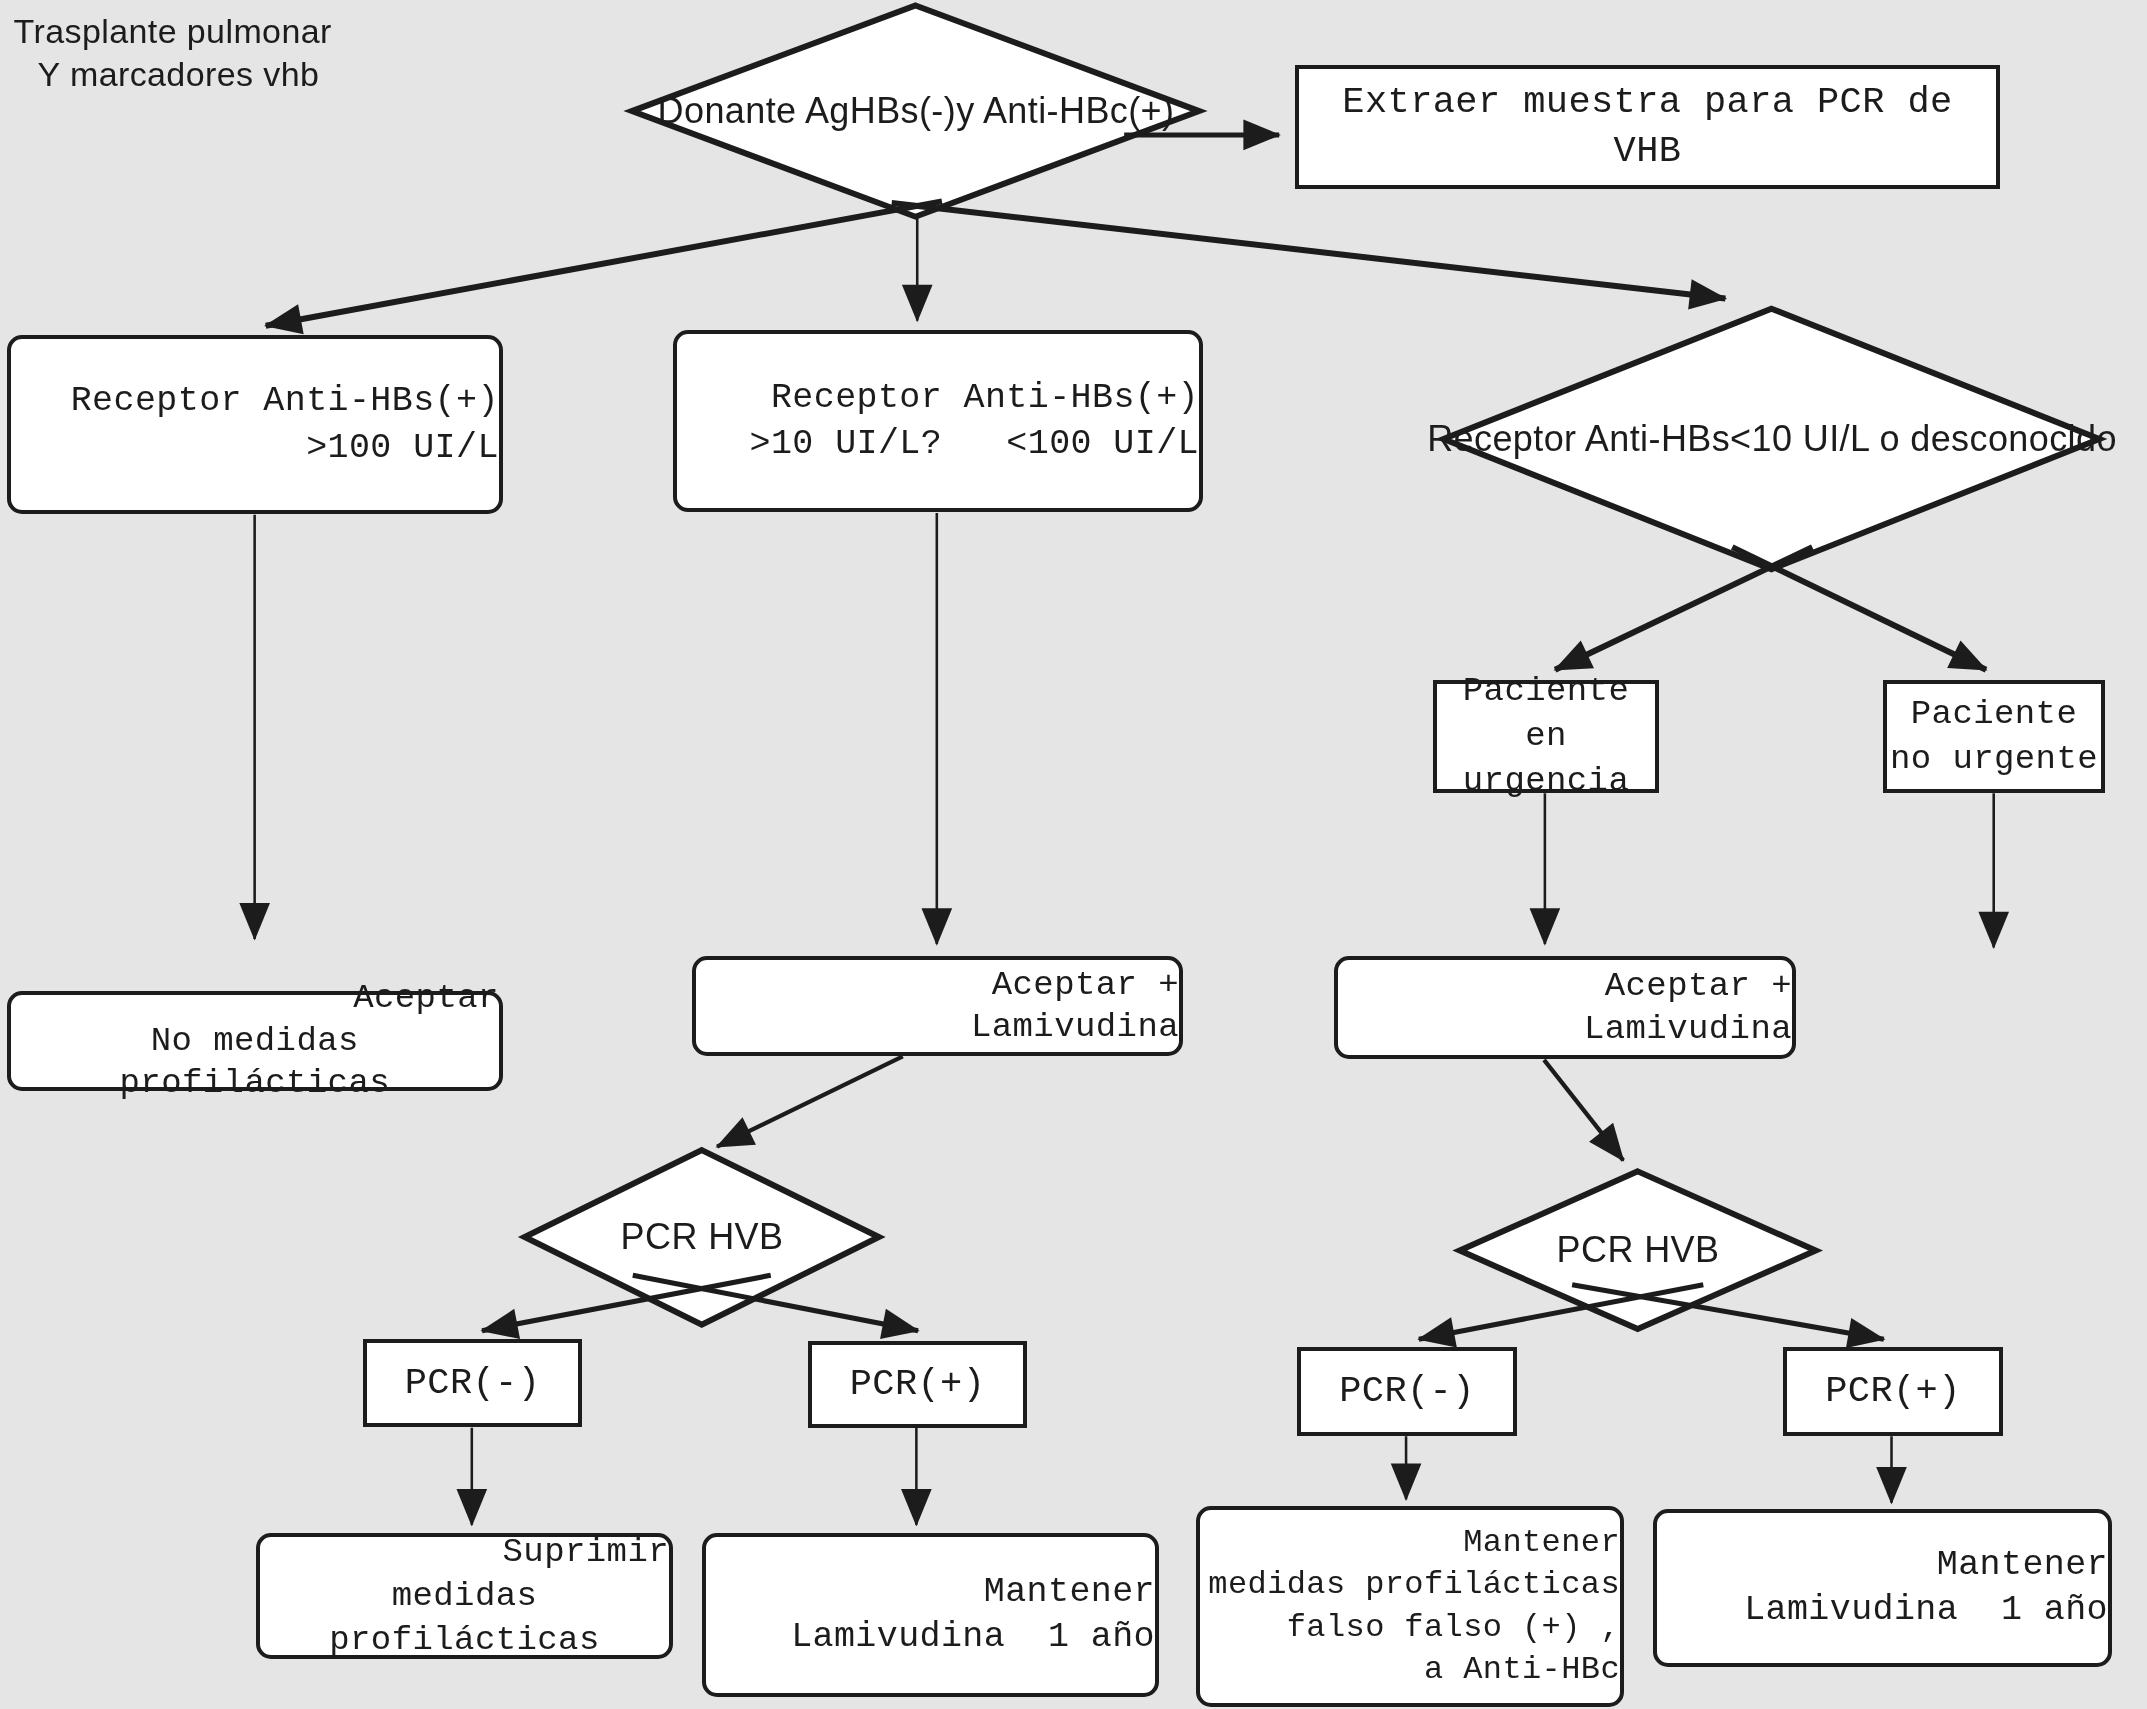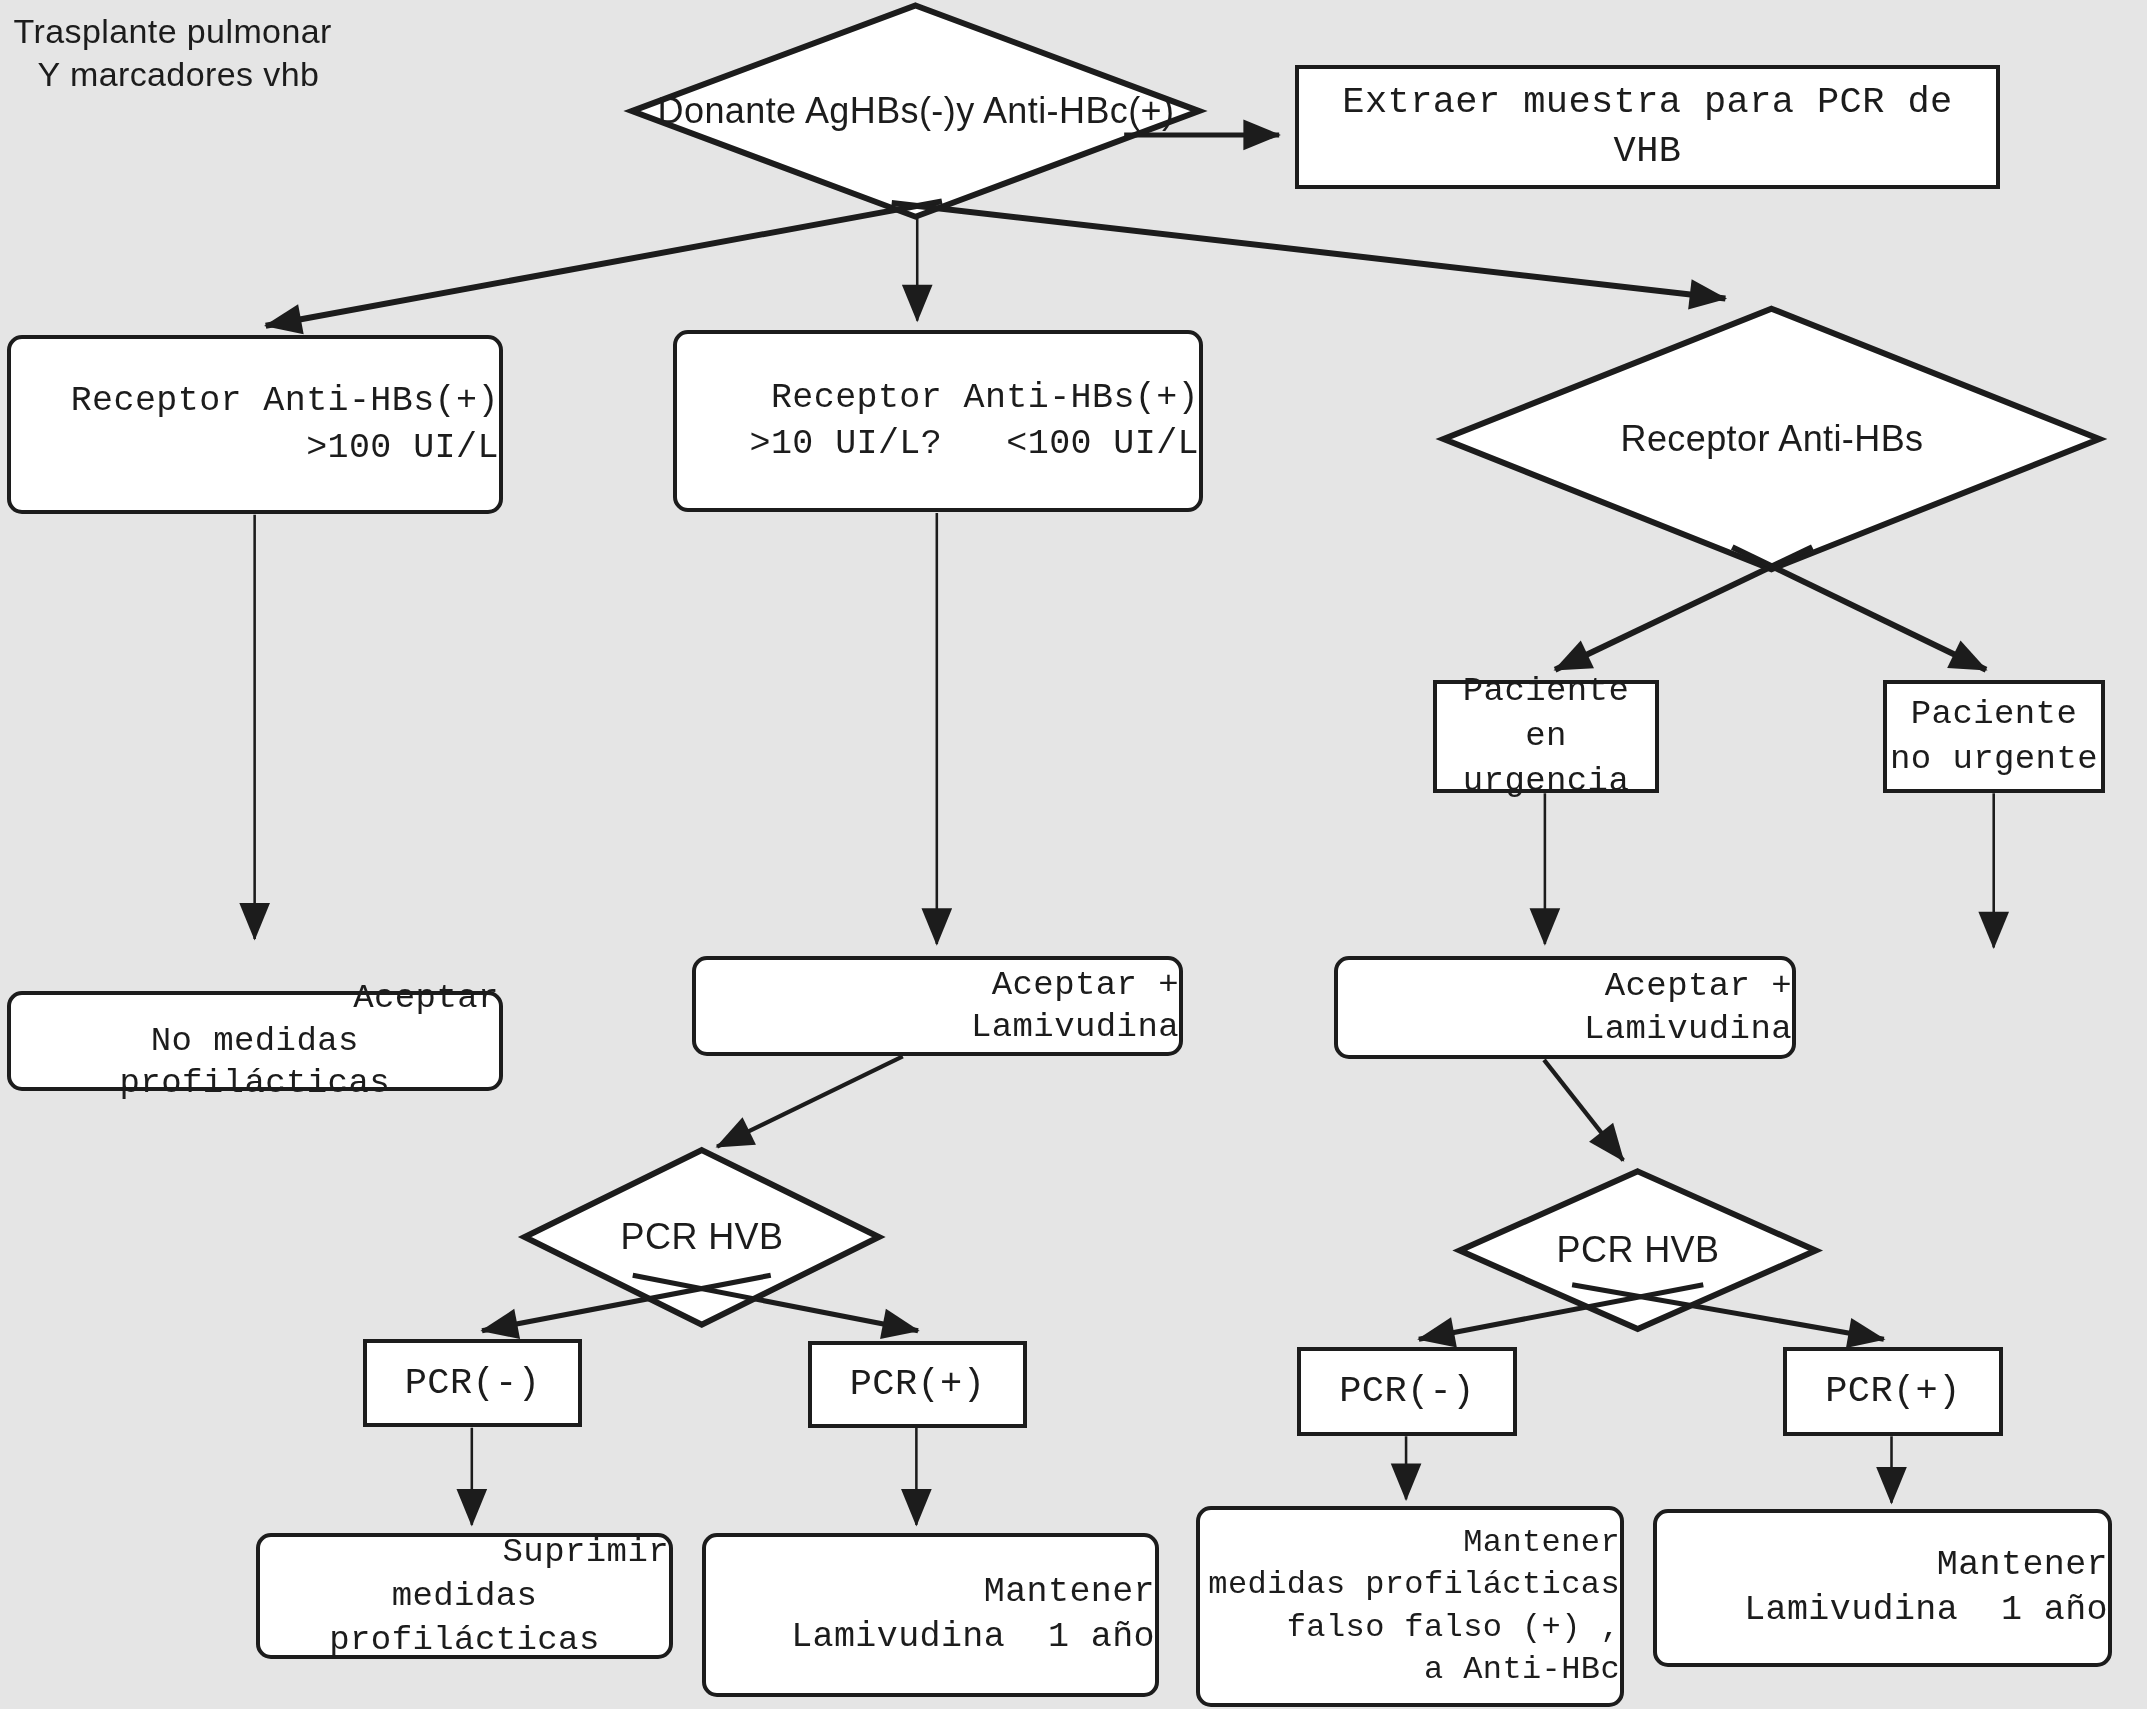--- a/index.html
+++ b/index.html
@@ -97,20 +97,21 @@
     <div class="t1">Trasplante pulmonar</div>
     <div class="t2">Y marcadores vhb</div>
   </div>
 
   <div class="dlabel" style="left:916px; top:111px;">
     <div>Donante AgHBs(-)</div>
     <div>y Anti-HBc(+)</div>
   </div>
   <div class="dlabel" style="left:1772px; top:439px;">
     <div>Receptor Anti-HBs</div>
+    <div>&lt;10 UI/L o desconocido</div>
   </div>
   <div class="dlabel" style="left:702px; top:1237px;">
     <div>PCR HVB</div>
   </div>
   <div class="dlabel" style="left:1638px; top:1250px;">
     <div>PCR HVB</div>
   </div>
 
   <div class="node sharp" style="left:1295px; top:65px; width:705px; height:124px; font-size:37px;">
     <div>Extraer muestra para PCR de VHB</div>

